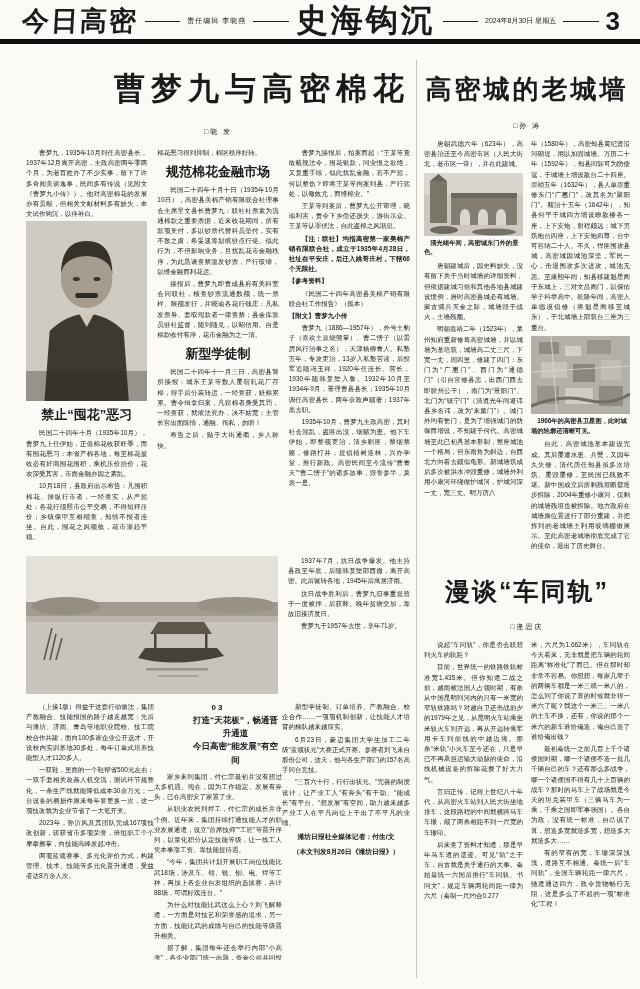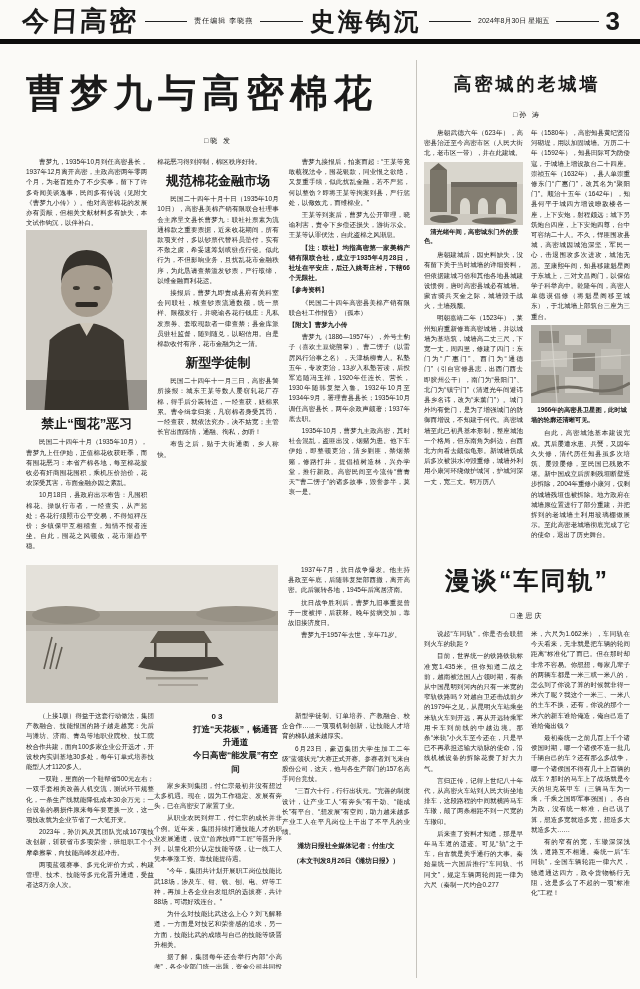--- a/index.html
+++ b/index.html
@@ -6,54 +6,54 @@
   .page{position:relative;width:640px;height:989px;margin:0 auto;background:#fbfaf7;
         font-family:"Liberation Sans",sans-serif;color:#1a1a1a;overflow:hidden;}
   
   .masthead-row{position:absolute;top:5px;left:22px;right:20px;height:32px;
 
         display:flex;align-items:center;gap:7px;}
   .masthead{font-family:"Liberation Serif",serif;font-weight:bold;font-size:27px;
         letter-spacing:2px;white-space:nowrap;transform:skewX(-3deg);}
   .hline{flex:1;border-top:1.5px solid #222;height:0;}
   .editor{font-size:7px;white-space:nowrap;letter-spacing:1px;}
-  .section-title{font-family:"Liberation Serif",serif;font-weight:bold;font-size:25px;
+  .section-title{font-family:"Liberation Serif",serif;font-weight:bold;font-size:32px;
         letter-spacing:3px;white-space:nowrap;}
   .date{font-size:7px;white-space:nowrap;}
   .page-no{font-size:26px;font-weight:bold;line-height:1;}
   .black-bar{position:absolute;top:39px;left:0;width:640px;height:5px;background:#0d0d0d;}
   .vdiv{position:absolute;left:416px;top:60px;height:918px;border-left:1px solid #c6c3bd;}
   
   p.b{font-size:6.5px;line-height:1.57;text-align:justify;text-indent:2em;margin:0 0 2px;}
   p.nolead{text-indent:0;}
   .subhead{font-size:13px;font-weight:bold;text-align:center;margin:5px 0 4px;}
   .boldp{font-weight:bold;}
   
   .left-sec{position:absolute;left:26px;top:56px;width:384px;}
-  .h1{font-size:38px;font-weight:bold;text-align:left;letter-spacing:6px;margin:12px 0 0;
+  .h1{font-size:31px;font-weight:bold;text-align:right;letter-spacing:6px;margin:12px 0 0;
       font-family:Liberation Serif, serif;}
   .byline{font-size:7px;text-align:center;margin:17px 0 11px;letter-spacing:2px;}
   .cols3{display:flex;gap:10px;height:404px;overflow:hidden;}
   .cols3 .col{flex:1;min-width:0;}
   .photo{display:block;}
   .portrait{width:100%;height:180px;margin:2px 0 4px;}
   .row2{display:flex;gap:10px;height:138px;margin-top:4px;overflow:hidden;}
   .landscape{width:252px;height:138px;flex:none;}
   .tailcol{flex:1;min-width:0;}
   
   .workers{margin-top:8px;}
   .cols3b{display:flex;height:258px;overflow:hidden;}
   .cols3b .col{flex:1;min-width:0;}
   .box03{text-align:center;margin:1px 0 5px;}
   .box-no{font-size:8px;font-weight:bold;letter-spacing:2px;margin-bottom:2px;}
   .box-t{font-size:8.5px;font-weight:bold;line-height:1.55;margin-left:35px;}
   .credit{font-size:6.8px;font-weight:bold;text-align:center;margin-top:4px;line-height:1.6;}
   
   .right-sec{position:absolute;left:424px;top:56px;width:206px;}
-  .h2{font-size:18px;font-weight:bold;text-align:center;letter-spacing:3px;margin:16px 0 0;}
+  .h2{font-size:26px;font-weight:bold;text-align:center;letter-spacing:3px;margin:16px 0 0;}
   .byline2{font-size:7px;text-align:center;margin:14px 0 8px;letter-spacing:2px;}
   .cols2{display:flex;gap:8px;height:412px;overflow:hidden;}
   .cols2 .col, .cols2b .col{flex:1;min-width:0;}
   .photo1{width:100%;height:63px;margin:3px 0 2px;}
   .photo2{width:100%;height:78px;margin:3px 0 2px;}
   .caption{font-size:6.3px;font-weight:bold;line-height:1.55;text-indent:1em;margin:1px 0 4px;}
   .h2b{font-size:25px;font-weight:bold;text-align:center;letter-spacing:2px;margin:24px 0 0;}
   .cols2b{display:flex;gap:8px;height:336px;overflow:hidden;}
 </style>
 </head>

